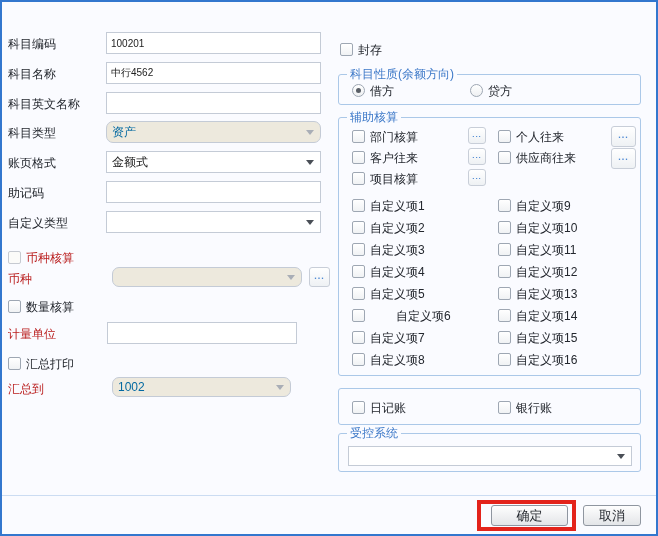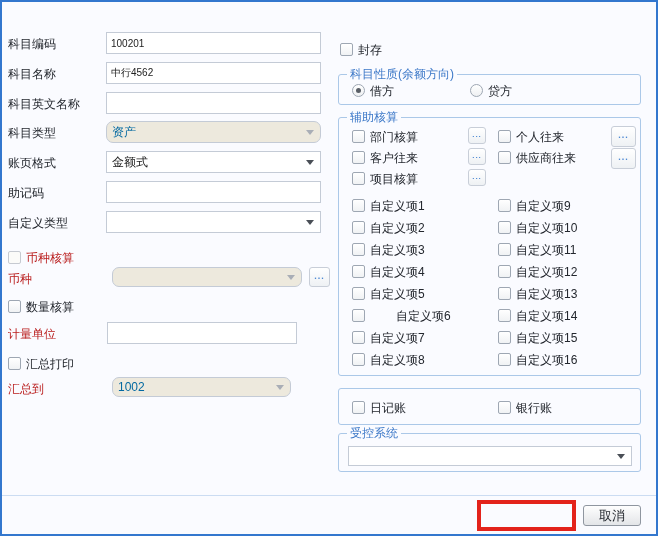--- a/index.html
+++ b/index.html
@@ -179,16 +179,17 @@
   <div class="group" style="left:338px;top:433px;width:303px;height:39px;">
     <span class="gtitle">受控系统</span>
   </div>
   <div class="combo" style="left:348px;top:446px;width:284px;height:20px;line-height:18px;">
     <span></span>
     <span class="arr"></span>
   </div>
 
   <div class="divider" style="left:2px;top:495px;width:654px;"></div>
   <div class="redbox" style="left:477px;top:500px;width:99px;height:31px;"></div>
+  <div class="btn" style="left:491px;top:505px;width:77px;height:21px;">确定</div>
   <div class="btn" style="left:583px;top:505px;width:58px;height:21px;">取消</div>
 
   <div class="frame"></div>
 </div>
 
 </body></html>

